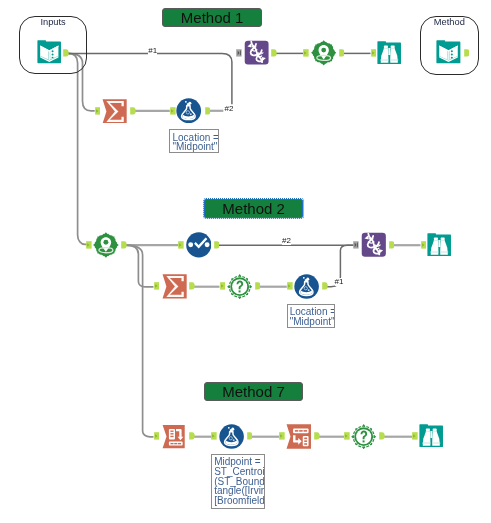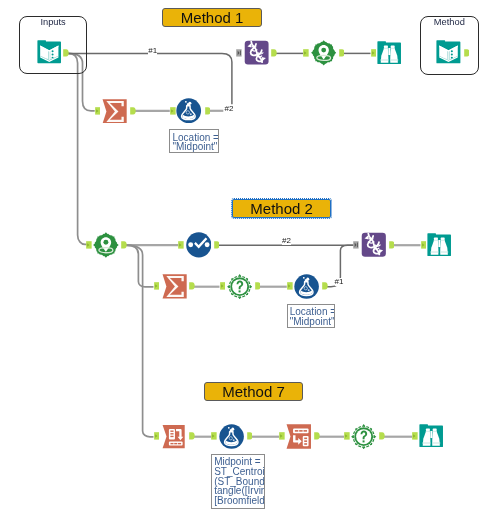--- a/index.html
+++ b/index.html
@@ -1,25 +1,25 @@
 <!DOCTYPE html>
 <html><head>
 <meta charset="utf-8">
 <title>Alteryx Workflow</title>
 <style>
   html,body{margin:0;padding:0;background:#ffffff;}
   body{width:491px;height:523px;position:relative;overflow:hidden;
        font-family:"Liberation Sans",sans-serif;}
   #canvas{position:absolute;left:0;top:0;width:491px;height:523px;background:#fff;}
   #wires{position:absolute;left:0;top:0;width:491px;height:523px;}
-  .grp{position:absolute;border:1.3px solid #2b2b2b;border-radius:8px;background:transparent;
+  .grp{position:absolute;border:1.3px solid #2b2b2b;border-radius:16px;background:transparent;
        box-sizing:border-box;}
   .grp-title{position:absolute;left:0;width:100%;text-align:center;
        font-size:9.3px;color:#1b2340;line-height:10px;}
-  .mbox{position:absolute;border:1.1px solid #6e6e6e;border-radius:3px;background:#eab308;
+  .mbox{position:absolute;border:1.1px solid #6e6e6e;border-radius:3px;background:#15803d;
        box-sizing:border-box;display:flex;align-items:center;justify-content:center;}
   .mbox-txt{font-size:15px;color:#111;line-height:1;}
   .anno{position:absolute;border:1.1px solid #8c8c8c;background:#fff;box-sizing:border-box;
        font-size:10px;color:#3d5f91;line-height:9.8px;padding:2.3px 0 0 2.2px;white-space:pre;
        overflow:hidden;}
   .wlbl{position:absolute;font-size:8px;color:#1a1a1a;background:#fff;line-height:8px;}
   .tool{position:absolute;}
   .tool svg{display:block;width:100%;height:100%;}
   .port{position:absolute;line-height:0;font-size:0;}
   .port svg{display:block;width:100%;height:100%;}
@@ -51,21 +51,21 @@
     </svg>
 <div class="grp" style="left: 19.4px; top: 15.9px; width: 67.3px; height: 58.6px;">
       <div class="grp-title" style="top: 0px;">Inputs</div>
     </div>
     <div class="grp" style="left: 419.9px; top: 16px; width: 58.9px; height: 58.6px;">
       <div class="grp-title" style="top: 0px;">Method</div>
     </div>
     <div class="mbox" style="left: 162.2px; top: 8.3px; width: 99.8px; height: 18.3px; border-color: rgb(90, 90, 90);">
       <span class="mbox-txt">Method 1</span>
     </div>
-    <div class="mbox" style="left: 204.1px; top: 199.4px; width: 99px; height: 18.8px; border-color: rgb(31, 111, 196); border-radius: 2px; outline: rgb(31, 111, 196) dotted 1px; outline-offset: 0px; margin-left: 28px;">
+    <div class="mbox" style="left: 204.1px; top: 199.4px; width: 99px; height: 18.8px; border-color: rgb(31, 111, 196); border-radius: 2px; outline: rgb(31, 111, 196) dotted 1px; outline-offset: 0px;">
       <span class="mbox-txt">Method 2</span>
     </div>
     <div class="mbox" style="left: 203.7px; top: 382px; width: 99.7px; height: 18.5px; border-color: rgb(90, 90, 90);">
       <span class="mbox-txt">Method 7</span>
     </div>
     <div class="port" style="left: 63.3px; top: 48.8px; width: 5.8px; height: 7.8px;">
       <svg viewBox="0 0 12 16" width="100%" height="100%">
         <path d="M0.4 0.4 H6.4 C10.2 0.4 11.8 4 11.8 8 C11.8 12 10.2 15.6 6.4 15.6 H0.4 Z" fill="#b5dd4d"></path>
       </svg>
     </div>

